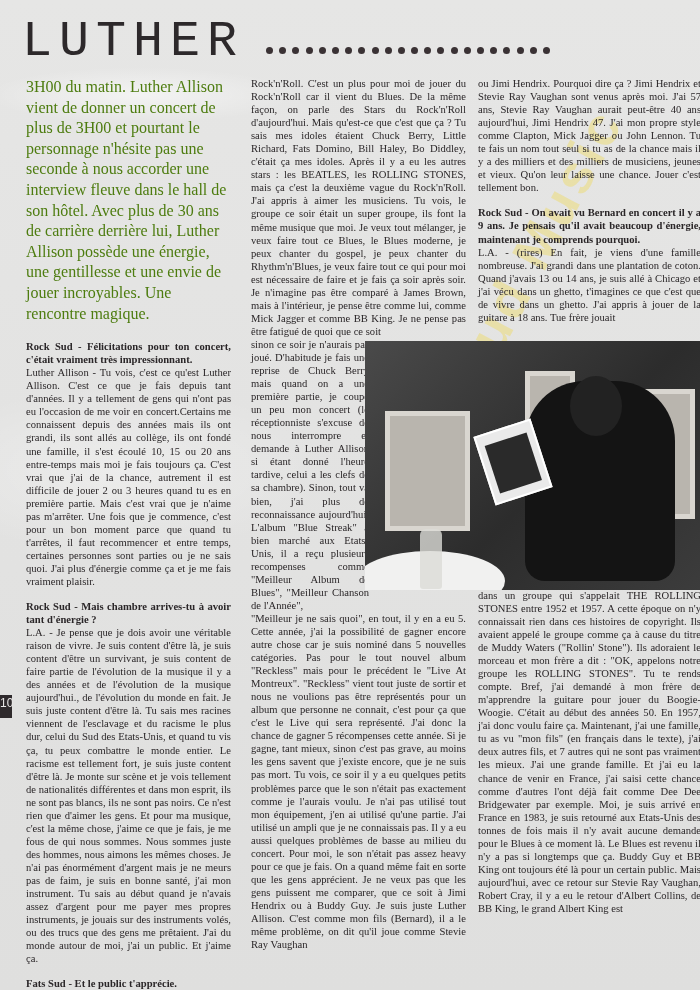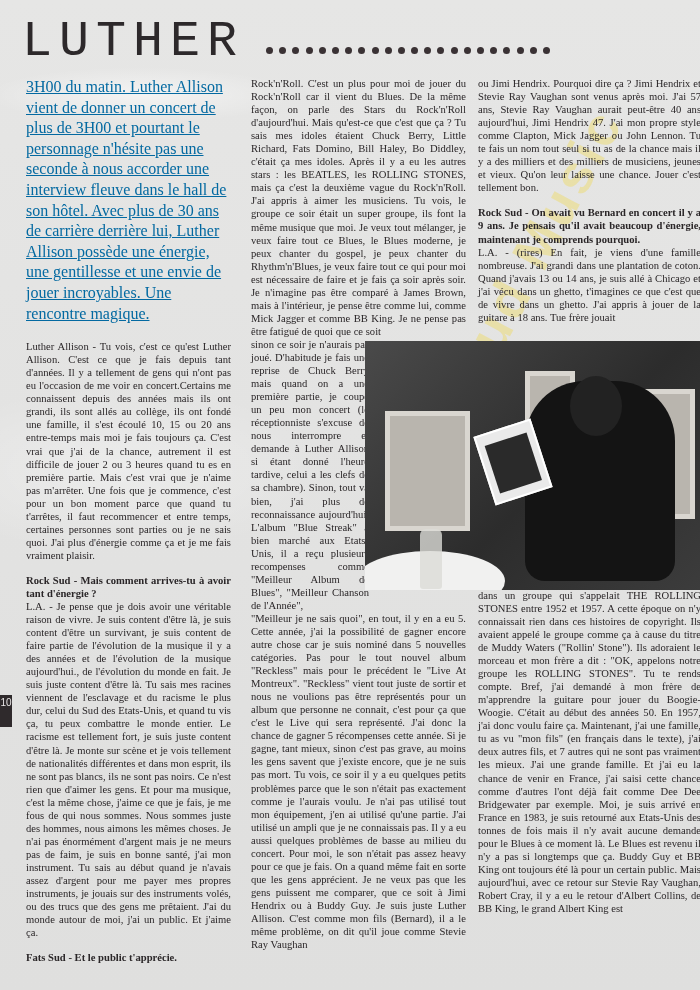--- a/index.html
+++ b/index.html
@@ -31,23 +31,22 @@
   }
   .dot { width: 7px; height: 7px; border-radius: 50%; background: #3a3234; }
   .col {
     position: absolute; top: 77px;
     font-size: 10.6px; line-height: 13.05px; text-align: justify;
   }
   .col1 { left: 26px; width: 205px; }
   .col2 { left: 251px; width: 215px; }
   .col3 { left: 478px; width: 223px; }
   .intro {
-    font-size: 16px; line-height: 20.6px; text-align: left; color: #0369a1;
+    font-size: 16px; line-height: 20.6px; text-align: left; color: #4d7c0f;
     margin-bottom: 16px;
-    text-decoration: underline;
   }
   .q { font-weight: bold; margin-top: 0; }
   .para { margin-bottom: 12px; }
   .narrow { width: 120px; }
   .photo {
     position: absolute; left: 365px; top: 341px; width: 335px; height: 249px;
     background:
       radial-gradient(ellipse 50px 30px at 60px 235px, #f2f2f2, rgba(0,0,0,0) 70%),
       linear-gradient(135deg, #4a4a4a, #2c2c2c 55%, #3c3c3c);
     overflow: hidden;
@@ -58,22 +57,22 @@
   .photo .head { position: absolute; left: 205px; top: 35px; width: 52px; height: 60px;
     background: #222; border-radius: 50%; }
   .photo .mag { position: absolute; left: 118px; top: 85px; width: 60px; height: 72px;
     background: #eaeaea; transform: rotate(-18deg); border: 2px solid #fff; }
   .photo .mag-inner { position: absolute; inset: 10px 6px 8px 6px; background: #2a2a2a; }
   .photo .table { position: absolute; left: -10px; top: 210px; width: 150px; height: 60px;
     background: #f1f1f0; border-radius: 50%; }
   .photo .bottle { position: absolute; left: 55px; top: 188px; width: 22px; height: 60px;
     background: rgba(220,220,215,0.8); border-radius: 6px 6px 3px 3px; }
   .pagenum {
-    position: absolute; left: 0; top: 695px; width: 12px; height: 32px;
-    background: #2f2a2c; color: #e8e6e6; font-size: 10px; line-height: 16px;
+    position: absolute; left: 0; top: 695px; width: 12px; height: 23px;
+    background: #2f2a2c; color: #e8e6e6; font-size: 12px; line-height: 16px;
     text-align: center; font-family: "Liberation Sans", sans-serif;
   }
   .watermark {
     position: absolute; left: 260px; top: 290px; transform: rotate(-62deg);
     font-family: "Liberation Sans", sans-serif; font-weight: bold; font-size: 54px;
     color: rgba(240, 215, 60, 0.35); letter-spacing: 4px; white-space: nowrap;
     pointer-events: none;
   }
 </style>
 </head>
@@ -107,24 +106,25 @@
       <span class="dot"></span>
       <span class="dot"></span>
     </div>
 </div>
 
 <div class="watermark">Rock Sud Music</div>
 
 <div class="col col1">
   <p class="intro">3H00 du matin. Luther Allison vient de donner un concert de plus de 3H00 et pourtant le personnage n'hésite pas une seconde à nous accorder une interview fleuve dans le hall de son hôtel. Avec plus de 30 ans de carrière derrière lui, Luther Allison possède une énergie, une gentillesse et une envie de jouer incroyables. Une rencontre magique.</p>
   <div class="para">
+    <p class="q">Rock Sud - Félicitations pour ton concert, c'était vraiment très impressionnant.</p>
     <p>Luther Allison - Tu vois, c'est ce qu'est Luther Allison. C'est ce que je fais depuis tant d'années. Il y a tellement de gens qui n'ont pas eu l'occasion de me voir en concert.Certains me connaissent depuis des années mais ils ont grandi, ils sont allés au collège, ils ont fondé une famille, il s'est écoulé 10, 15 ou 20 ans entre-temps mais moi je fais toujours ça. C'est vrai que j'ai de la chance, autrement il est difficile de jouer 2 ou 3 heures quand tu es en première partie. Mais c'est vrai que je n'aime pas m'arrêter. Une fois que je commence, c'est pour un bon moment parce que quand tu t'arrêtes, il faut recommencer et entre temps, certaines personnes sont parties ou je ne sais quoi. J'ai plus d'énergie comme ça et je me fais vraiment plaisir.</p>
   </div>
   <div class="para">
-    <p class="q">Rock Sud - Mais comment arrives-tu à avoir tant d'énergie ?</p>
+    <p class="q">Rock Sud - Mais chambre arrives-tu à avoir tant d'énergie ?</p>
     <p>L.A. - Je pense que je dois avoir une véritable raison de vivre. Je suis content d'être là, je suis content d'être un survivant, je suis content de faire partie de l'évolution de la musique il y a des années et de l'évolution de la musique aujourd'hui., de l'évolution du monde en fait. Je suis juste content d'être là. Tu sais mes racines viennent de l'esclavage et du racisme le plus dur, celui du Sud des Etats-Unis, et quand tu vis ça, tu peux combattre le monde entier. Le racisme est tellement fort, je suis juste content d'être là. Je monte sur scène et je vois tellement de nationalités différentes et dans mon esprit, ils ne sont pas blancs, ils ne sont pas noirs. Ce n'est rien que d'aimer les gens. Et pour ma musique, c'est la même chose, j'aime ce que je fais, je me fous de qui nous sommes. Nous sommes juste des hommes, nous aimons les mêmes choses. Je n'ai pas énormément d'argent mais je ne meurs pas de faim, je suis en bonne santé, j'ai mon instrument. Tu sais au début quand je n'avais assez d'argent pour me payer mes propres instruments, je jouais sur des instruments volés, ou des trucs que des gens me prêtaient. J'ai du monde autour de moi, j'ai un public. Et j'aime ça.</p>
   </div>
   <div class="para">
     <p class="q">Fats Sud - Et le public t'apprécie.</p>
 
   </div>
 </div>
 
 <div class="col col2">
   <p>Rock'n'Roll. C'est un plus pour moi de jouer du Rock'n'Roll car il vient du Blues. De la même façon, on parle des Stars du Rock'n'Roll d'aujourd'hui. Mais qu'est-ce que c'est que ça ? Tu sais mes idoles étaient Chuck Berry, Little Richard, Fats Domino, Bill Haley, Bo Diddley, c'était ça mes idoles. Après il y a eu les autres stars : les BEATLES, les ROLLING STONES, mais ça c'est la deuxième vague du Rock'n'Roll. J'ai appris à aimer les musiciens. Tu vois, le groupe ce soir était un super groupe, ils font la même musique que moi. Je veux tout mélanger, je veux faire tout ce Blues, le Blues moderne, je peux chanter du gospel, je peux chanter du Rhythm'n'Blues, je veux faire tout ce qui pour moi est nécessaire de faire et je fais ça soir après soir. Je n'imagine pas être comparé à James Brown, mais à l'intérieur, je pense être comme lui, comme Mick Jagger et comme BB King. Je ne pense pas être fatigué de quoi que ce soit</p>

